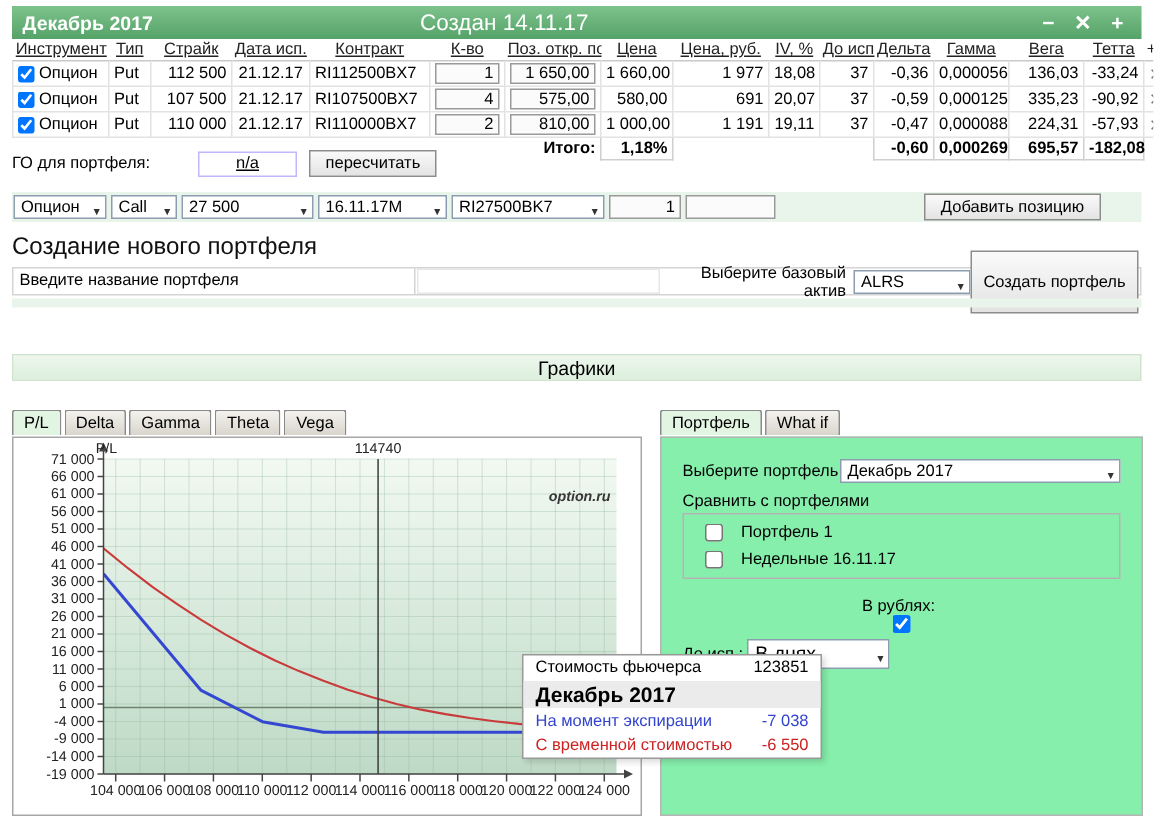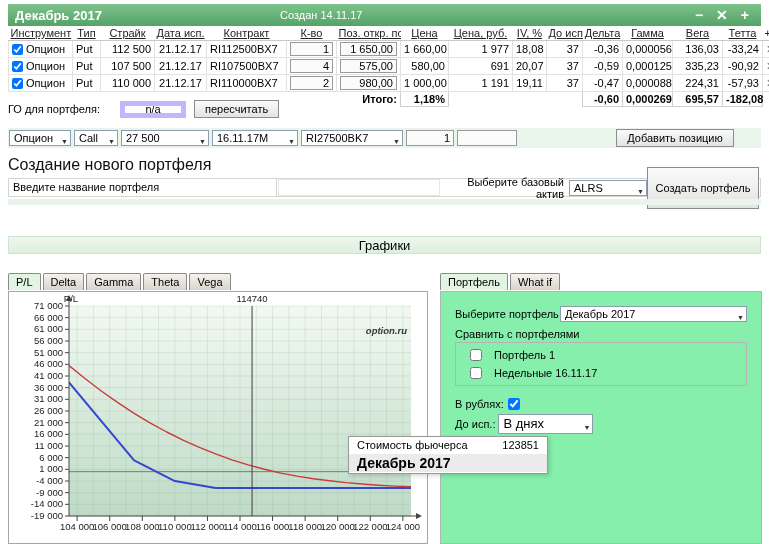--- a/index.html
+++ b/index.html
@@ -5,21 +5,21 @@
   * { box-sizing: border-box; margin:0; padding:0; }
   html,body { background:#fff; }
   .page { position:relative; width:769px; height:544px; background:#fff; overflow:hidden;
           font:11px "Liberation Sans", sans-serif; color:#000; }
 
   
   .titlebar { position:absolute; left:8px; top:4px; width:753px; height:22px;
               background:linear-gradient(#7dc28c,#55a368); color:#fff;
               display:flex; align-items:center; }
   .titlebar .pf-title { font-weight:bold; font-size:13px; padding-left:7px; width:272px; }
-  .titlebar .pf-created { font-size:11px; }
+  .titlebar .pf-created { font-size:15px; }
   .win-btns { margin-left:auto; display:flex; gap:13px; padding-right:12px;
               font-weight:bold; font-size:14px; }
   .win-btns span { cursor:pointer; line-height:22px; }
 
   
   table.pos { position:absolute; left:8px; top:26px; width:755px; border-collapse:collapse;
               table-layout:fixed; font-size:11px; }
   table.pos th { font-weight:normal; color:#222; padding:1px 2px; border-bottom:1px solid #c9c9c9;
                  white-space:nowrap; overflow:hidden; }
   table.pos th span { text-decoration:underline; cursor:pointer; }
@@ -30,22 +30,22 @@
                 padding:0 3px; height:14px; line-height:13px; }
   .inst { display:flex; align-items:center; gap:3px; }
   .inst input { width:11px; height:11px; }
   .del-x { color:#777; font-size:11px; cursor:pointer; text-align:center; display:block; }
   tr.totals td { border:none; padding:1px 3px; height:15px; font-weight:bold; }
   tr.totals td.boxed { border:1px solid #cfcfcf; text-align:right; }
   tr.totals td.t-label { text-align:right; }
 
   
   .go-row { position:absolute; left:8px; top:100px; display:flex; align-items:center; }
-  .go-row .go-input { width:66px; height:17px; border:5px solid #c4b5fd; text-align:center;
-                      font:11px "Liberation Sans",sans-serif; margin-left:20px;text-decoration:underline; }
+  .go-row .go-input { width:66px; height:17px; border:1px solid #c4b5fd; text-align:center;
+                      font:11px "Liberation Sans",sans-serif; margin-left:32px;text-decoration:underline; }
   .btn { background:linear-gradient(#fafafa,#e3e3e3); border:1px solid #8c8c8c;
          font:11px "Liberation Sans",sans-serif; padding:2px 10px; cursor:pointer; }
   .go-row .btn { margin-left:8px; }
 
   .h2 { position:absolute; left:8px; font-size:16px; font-weight:400; color:#111; }
 
   
   .newpos-row { position:absolute; left:8px; top:128px; width:753px; height:20px;
                 background:#e9f4ea; display:flex; align-items:center; gap:3px; padding-left:1px; }
   .sel { position:relative; display:inline-block; background:#fff; border:1px solid #8c9db0;
@@ -86,21 +86,21 @@
 
   
   .right-panel { position:absolute; left:440px; top:291px; width:322px; height:253px;
                  border:1px solid #b4b4b4; background:#86efac; }
   .rp-row { display:flex; align-items:center; padding:0 14px; }
   .rp-select-row { margin-top:14px; }
   .rp-select-row .lbl { width:110px; }
   .rp-compare-lbl { padding:6px 14px 2px; }
   .rp-listbox { margin:0 14px; border:1px solid #b4b4b4; padding:3px 0; }
   .rp-item { display:flex; align-items:center; gap:12px; padding:3px 0 3px 14px; }
-  .rp-bottom1 { margin-top:12px; }
+  .rp-bottom1 { margin-top:12px;flex-direction:column; }
   .rp-bottom2 { margin-top:4px; }
   .rp-bottom2 .sel { height:20px; line-height:18px; font-size:13px; }
   .ck { width:12px; height:12px; }
 
   
   .tooltip { position:absolute; left:348px; top:436px; width:200px; background:#fff;
              border:1px solid #999; box-shadow:2px 2px 4px rgba(0,0,0,.15); z-index:6; }
   .tt-row { display:flex; justify-content:space-between; padding:2px 8px; }
   .tt-title { font-weight:bold; font-size:14px; background:#ebebeb; padding:1px 8px; margin:1px 0; }
 </style>
@@ -225,21 +225,21 @@
             </div>
           </td>
           <td class="l">Put</td>
           <td class="r">110 000</td>
           <td class="c">21.12.17</td>
           <td class="l">RI110000BX7</td>
           <td>
             <div class="cell-input">2</div>
           </td>
           <td>
-            <div class="cell-input">980,00</div>
+            <div class="cell-input">810,00</div>
           </td>
           <td class="r">1 000,00</td>
           <td class="r">1 191</td>
           <td class="r">19,11</td>
           <td class="r">37</td>
           <td class="r">-0,47</td>
           <td class="r">0,000088</td>
           <td class="r">224,31</td>
           <td class="r">-57,93</td>
           <td class="c">
@@ -454,15 +454,25 @@
       <span class="sel" style="width:95px">В днях</span>
     </div>
   </div>
 
   <div class="tooltip">
     <div class="tt-row">
       <span>Стоимость фьючерса</span>
       <span>123851</span>
     </div>
     <div class="tt-title">Декабрь 2017</div>
+    <div>
+        <div class="tt-row" style="color: rgb(51, 68, 204);">
+          <span>На момент экспирации</span>
+          <span>-7 038</span>
+        </div>
+        <div class="tt-row" style="color: rgb(204, 34, 34);">
+          <span>С временной стоимостью</span>
+          <span>-6 550</span>
+        </div>
+      </div>
   </div>
 
 </div>
 
 </body></html>

